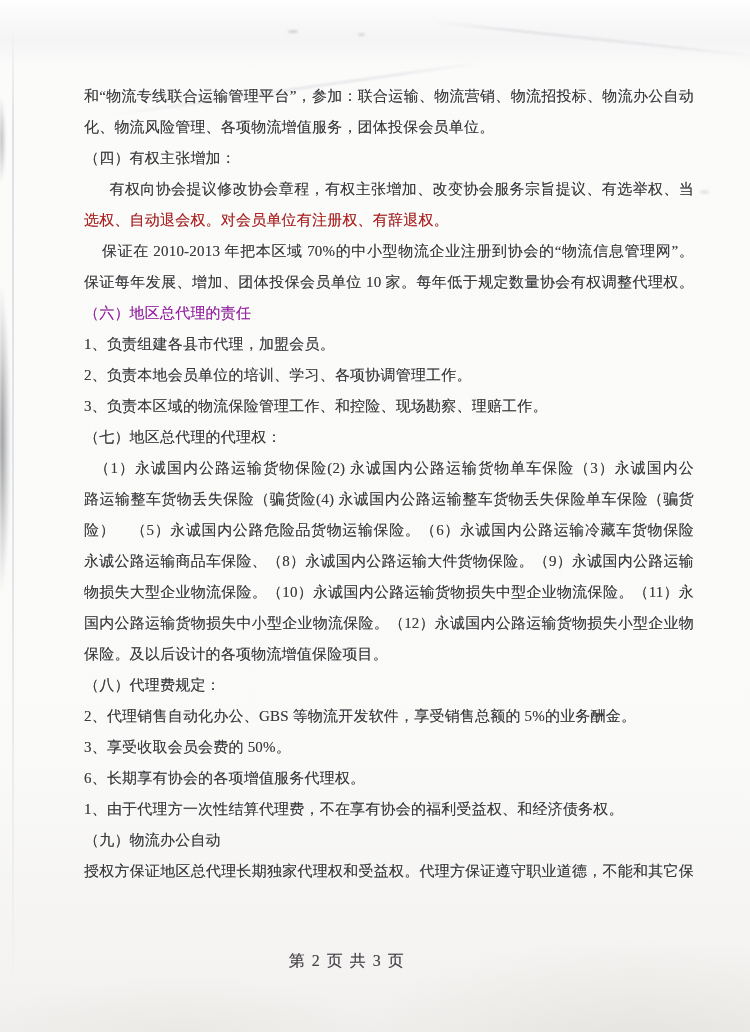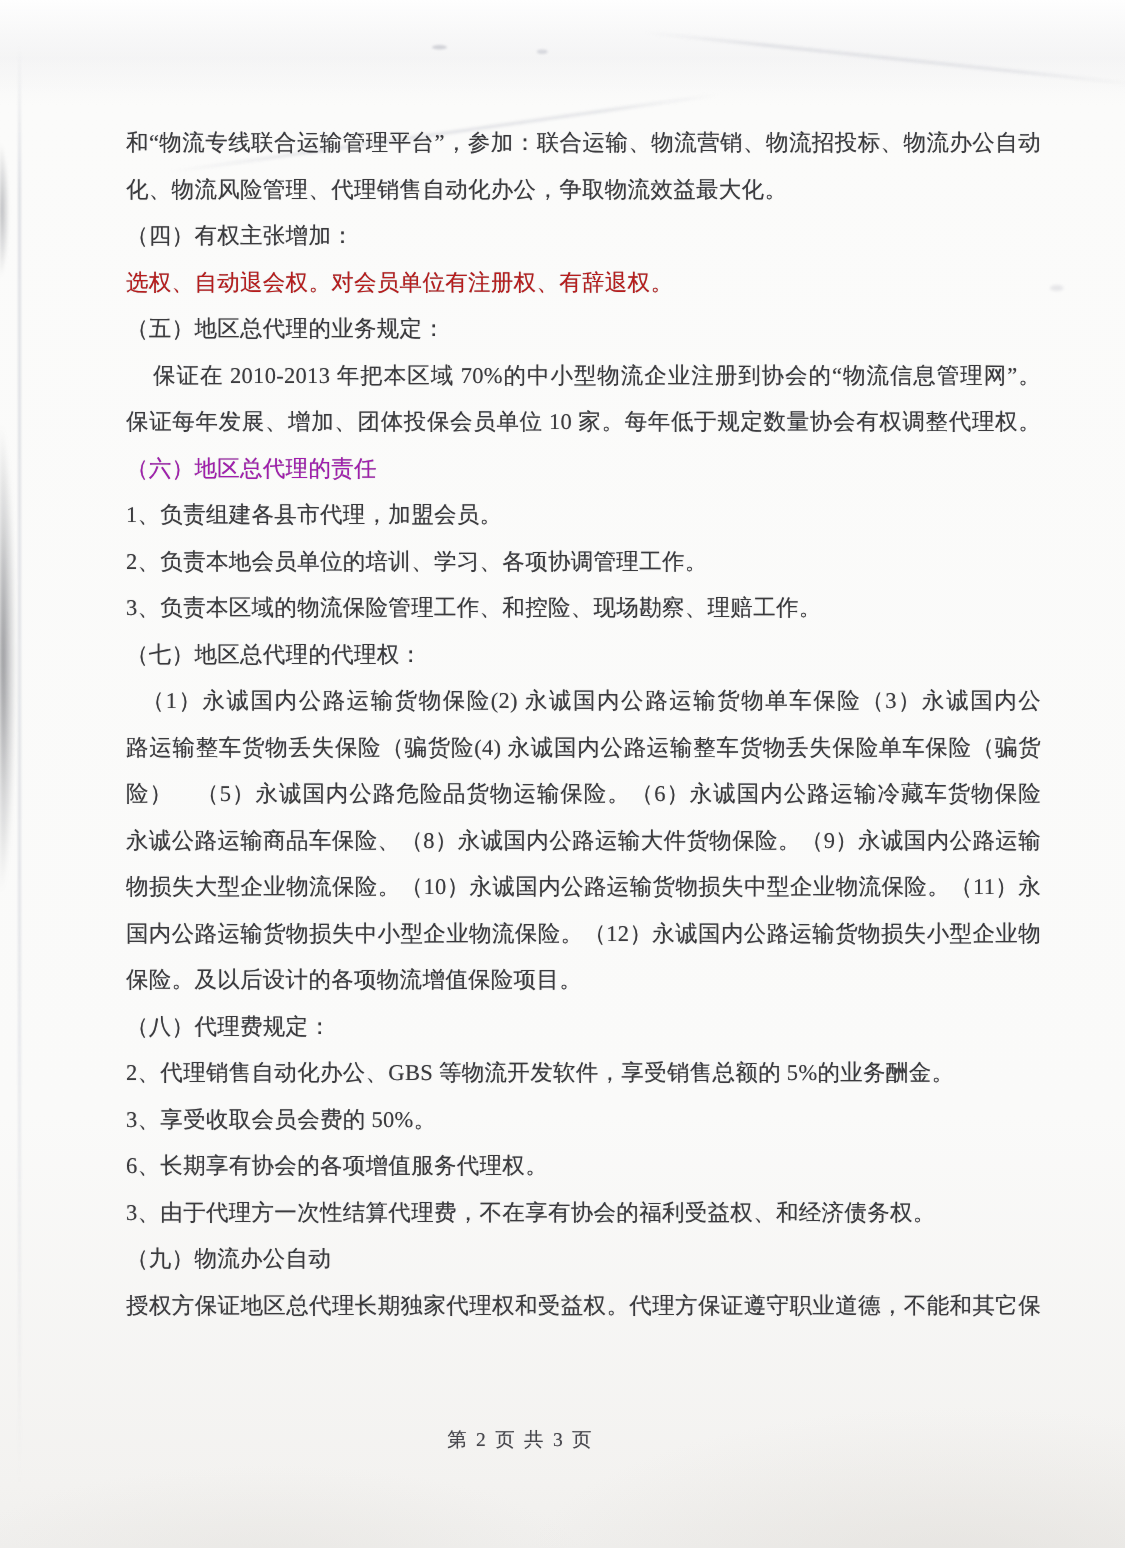--- a/index.html
+++ b/index.html
@@ -79,61 +79,61 @@
     text-justify: inter-character;
     overflow: hidden;
   }
 
   .page-footer {
     position: absolute;
     left: 0;
     top: 951px;
     width: 694px;
     text-align: center;
-    font-size: 13px;
+    font-size: 16px;
     color: #46464c;
     letter-spacing: 1.5px;
     text-shadow: 0 0 0.5px rgba(70,70,75,0.5);
   }
 </style>
 </head>
 <body>
 
 <div class="artifact top-wash"></div>
 <div class="artifact crease-a"></div>
 <div class="artifact crease-b"></div>
 <div class="artifact left-line"></div>
 <div class="artifact left-smudge-mid"></div>
 <div class="artifact left-smudge-top"></div>
 <div class="artifact speck-1"></div>
 <div class="artifact speck-2"></div>
 <div class="artifact speck-3"></div>
 
 <div class="doc-lines">
     <div class="doc-line justified" style="color: rgb(59, 59, 62);">和“物流专线联合运输管理平台”，参加：联合运输、物流营销、物流招投标、物流办公自动</div>
-    <div class="doc-line" style="color: rgb(59, 59, 62);">化、物流风险管理、代理销售自动化办公，争取物流效益最大化。</div>
+    <div class="doc-line" style="color: rgb(59, 59, 62);">化、物流风险管理、各项物流增值服务，团体投保会员单位。</div>
     <div class="doc-line" style="color: rgb(59, 59, 62);">（四）有权主张增加：</div>
+    <div class="doc-line justified" style="text-indent: 1.7em; color: rgb(59, 59, 62);">有权向协会提议修改协会章程，有权主张增加、改变协会服务宗旨提议、有选举权、当</div>
     <div class="doc-line" style="color: #b91c1c;">选权、自动退会权。对会员单位有注册权、有辞退权。</div>
-    <div class="doc-line" style="color: rgb(59, 59, 62);">（五）地区总代理的业务规定：</div>
     <div class="doc-line justified" style="text-indent: 1.2em; color: rgb(59, 59, 62);">保证在 2010-2013 年把本区域 70%的中小型物流企业注册到协会的“物流信息管理网”。</div>
     <div class="doc-line justified" style="color: rgb(59, 59, 62);">保证每年发展、增加、团体投保会员单位 10 家。每年低于规定数量协会有权调整代理权。</div>
     <div class="doc-line" style="color: #a21caf;">（六）地区总代理的责任</div>
     <div class="doc-line" style="color: rgb(59, 59, 62);">1、负责组建各县市代理，加盟会员。</div>
     <div class="doc-line" style="color: rgb(59, 59, 62);">2、负责本地会员单位的培训、学习、各项协调管理工作。</div>
     <div class="doc-line" style="color: rgb(59, 59, 62);">3、负责本区域的物流保险管理工作、和控险、现场勘察、理赔工作。</div>
     <div class="doc-line" style="color: rgb(59, 59, 62);">（七）地区总代理的代理权：</div>
     <div class="doc-line justified" style="text-indent: 0.7em; color: rgb(59, 59, 62);">（1）永诚国内公路运输货物保险(2) 永诚国内公路运输货物单车保险（3）永诚国内公</div>
     <div class="doc-line justified" style="color: rgb(59, 59, 62);">路运输整车货物丢失保险（骗货险(4) 永诚国内公路运输整车货物丢失保险单车保险（骗货</div>
     <div class="doc-line justified" style="color: rgb(59, 59, 62);">险）　（5）永诚国内公路危险品货物运输保险。（6）永诚国内公路运输冷藏车货物保险（7）</div>
     <div class="doc-line justified" style="color: rgb(59, 59, 62);">永诚公路运输商品车保险、（8）永诚国内公路运输大件货物保险。（9）永诚国内公路运输货</div>
     <div class="doc-line justified" style="color: rgb(59, 59, 62);">物损失大型企业物流保险。（10）永诚国内公路运输货物损失中型企业物流保险。（11）永诚</div>
     <div class="doc-line justified" style="color: rgb(59, 59, 62);">国内公路运输货物损失中小型企业物流保险。（12）永诚国内公路运输货物损失小型企业物流</div>
     <div class="doc-line" style="color: rgb(59, 59, 62);">保险。及以后设计的各项物流增值保险项目。</div>
     <div class="doc-line" style="color: rgb(59, 59, 62);">（八）代理费规定：</div>
     <div class="doc-line" style="color: rgb(59, 59, 62);">2、代理销售自动化办公、GBS 等物流开发软件，享受销售总额的 5%的业务酬金。</div>
     <div class="doc-line" style="color: rgb(59, 59, 62);">3、享受收取会员会费的 50%。</div>
     <div class="doc-line" style="color: rgb(59, 59, 62);">6、长期享有协会的各项增值服务代理权。</div>
-    <div class="doc-line" style="color: rgb(59, 59, 62);">3、由于代理方一次性结算代理费，不在享有协会的福利受益权、和经济债务权。</div>
+    <div class="doc-line" style="color: rgb(59, 59, 62);">1、由于代理方一次性结算代理费，不在享有协会的福利受益权、和经济债务权。</div>
     <div class="doc-line" style="color: rgb(59, 59, 62);">（九）物流办公自动</div>
     <div class="doc-line justified" style="color: rgb(59, 59, 62);">授权方保证地区总代理长期独家代理权和受益权。代理方保证遵守职业道德，不能和其它保</div>
   </div>
 
 <div class="page-footer">第 2 页 共 3 页</div>
 
 </body></html>

